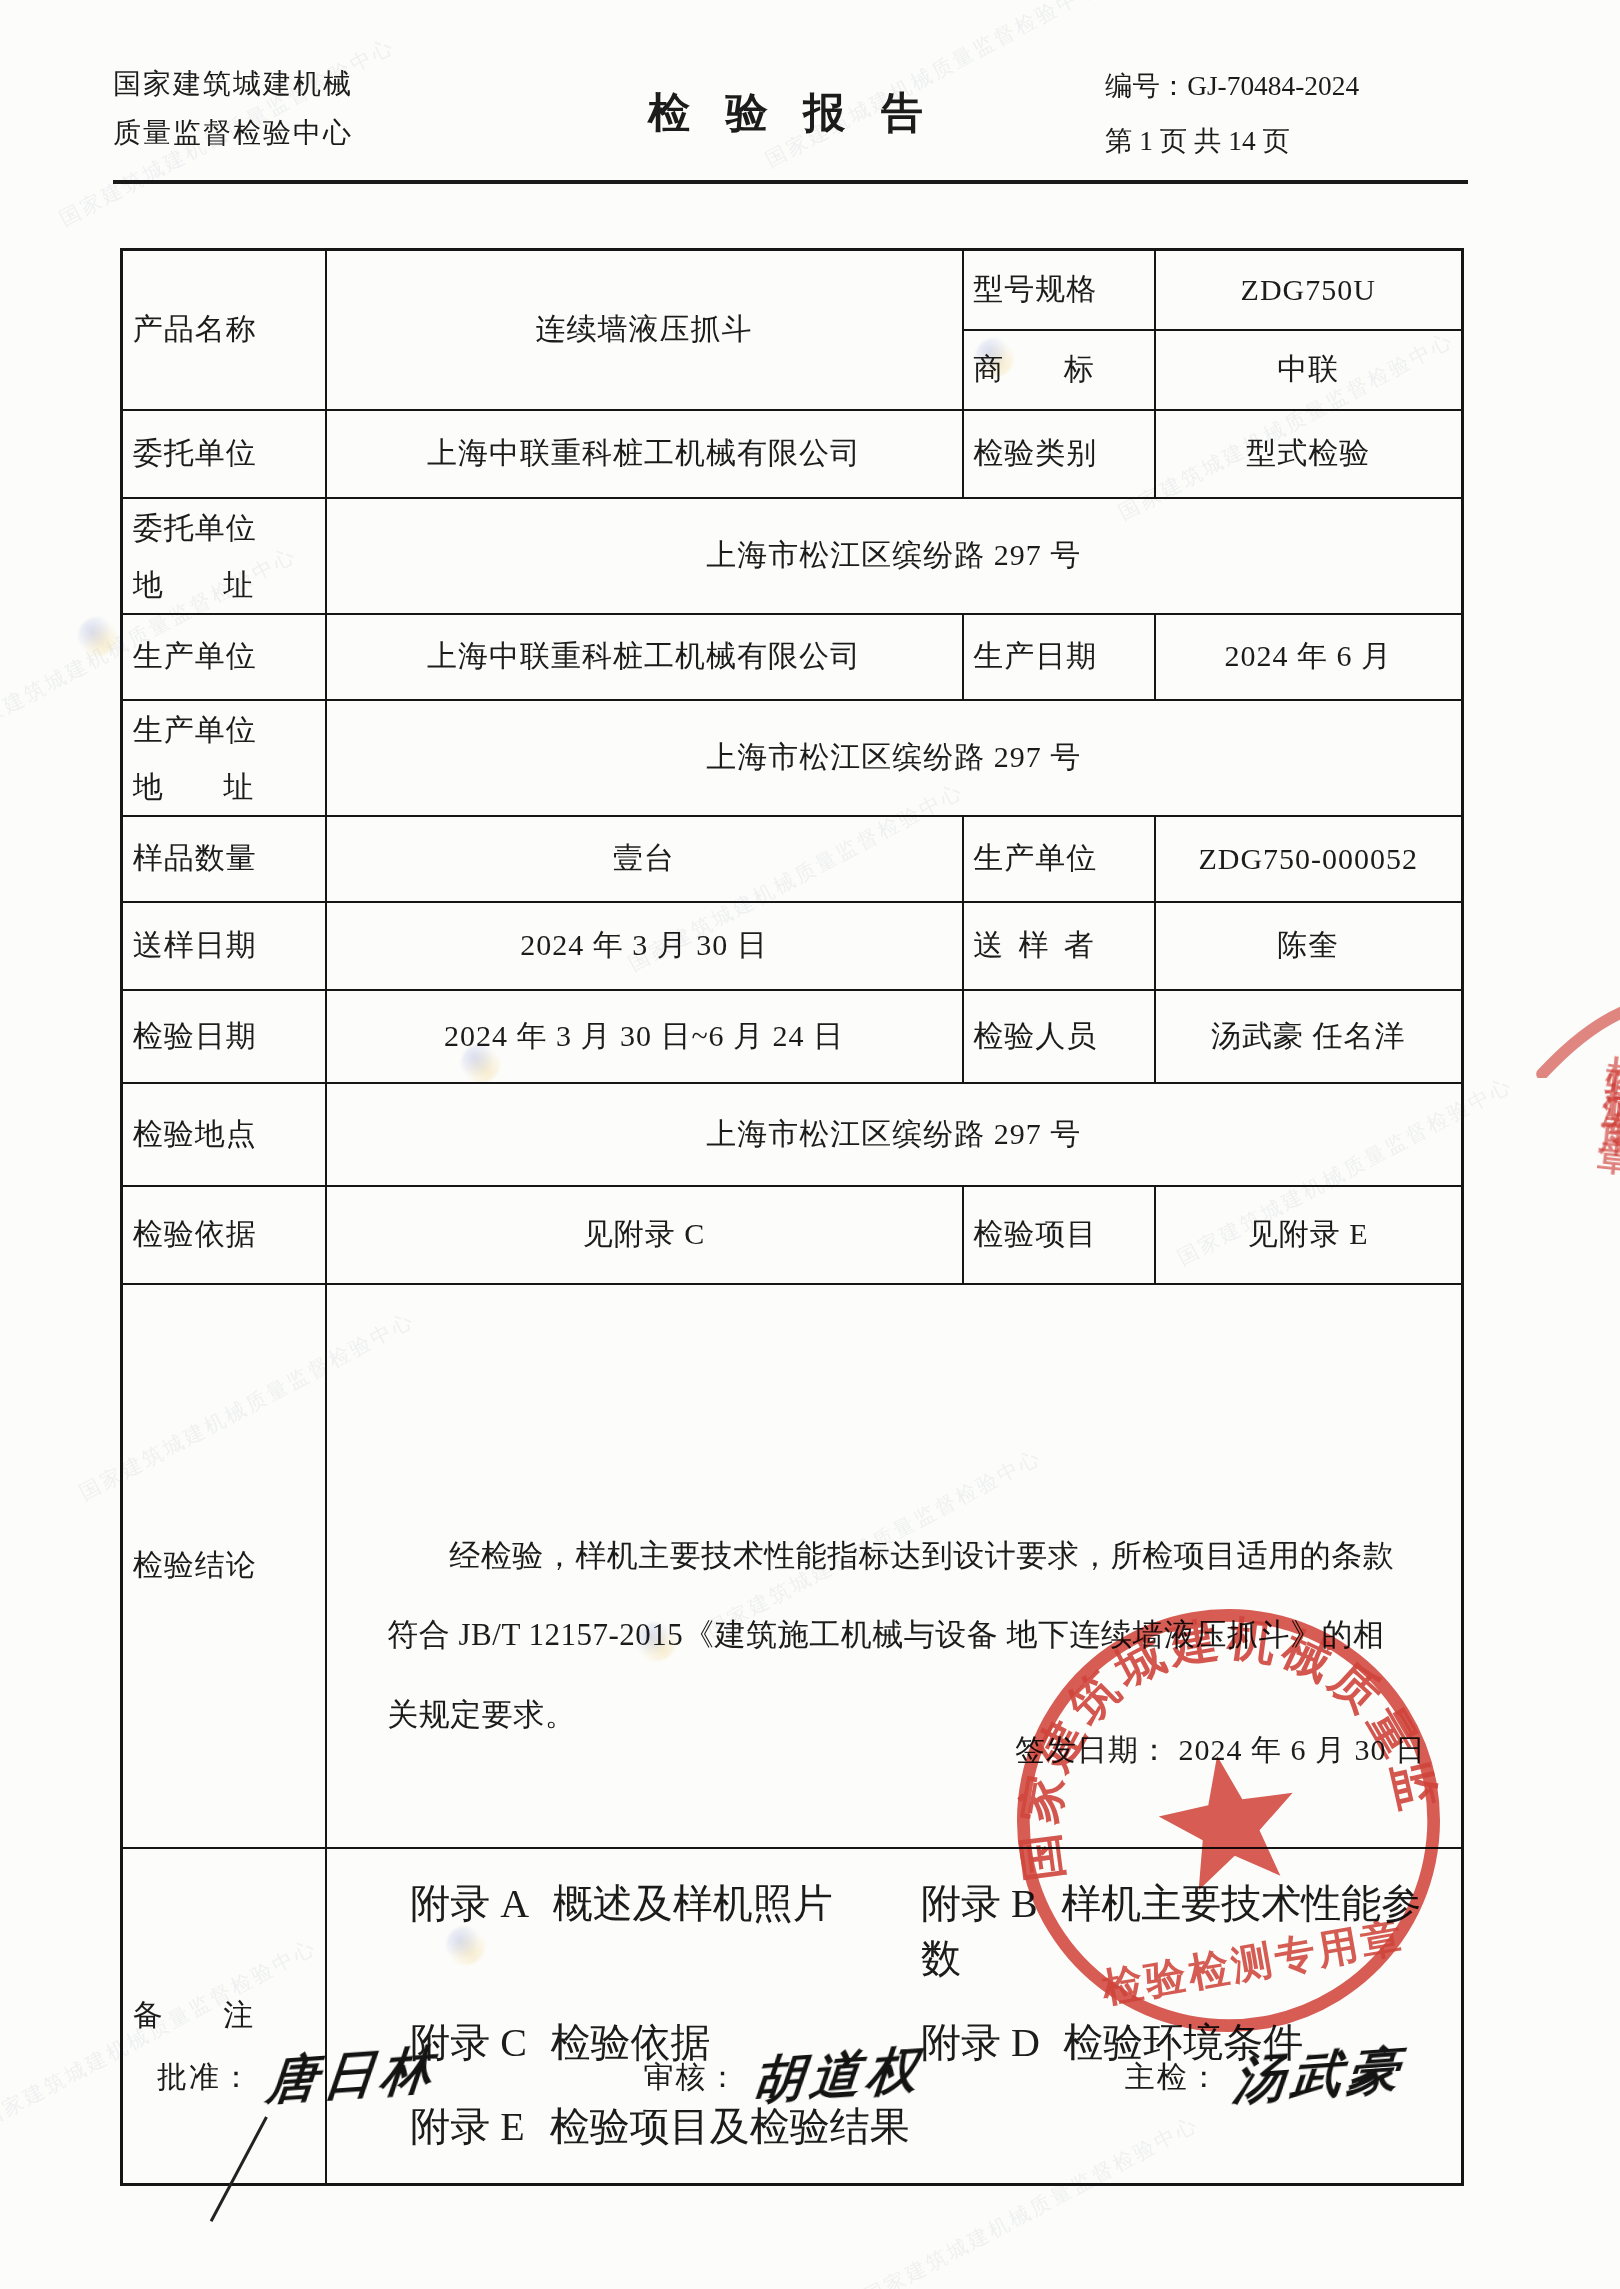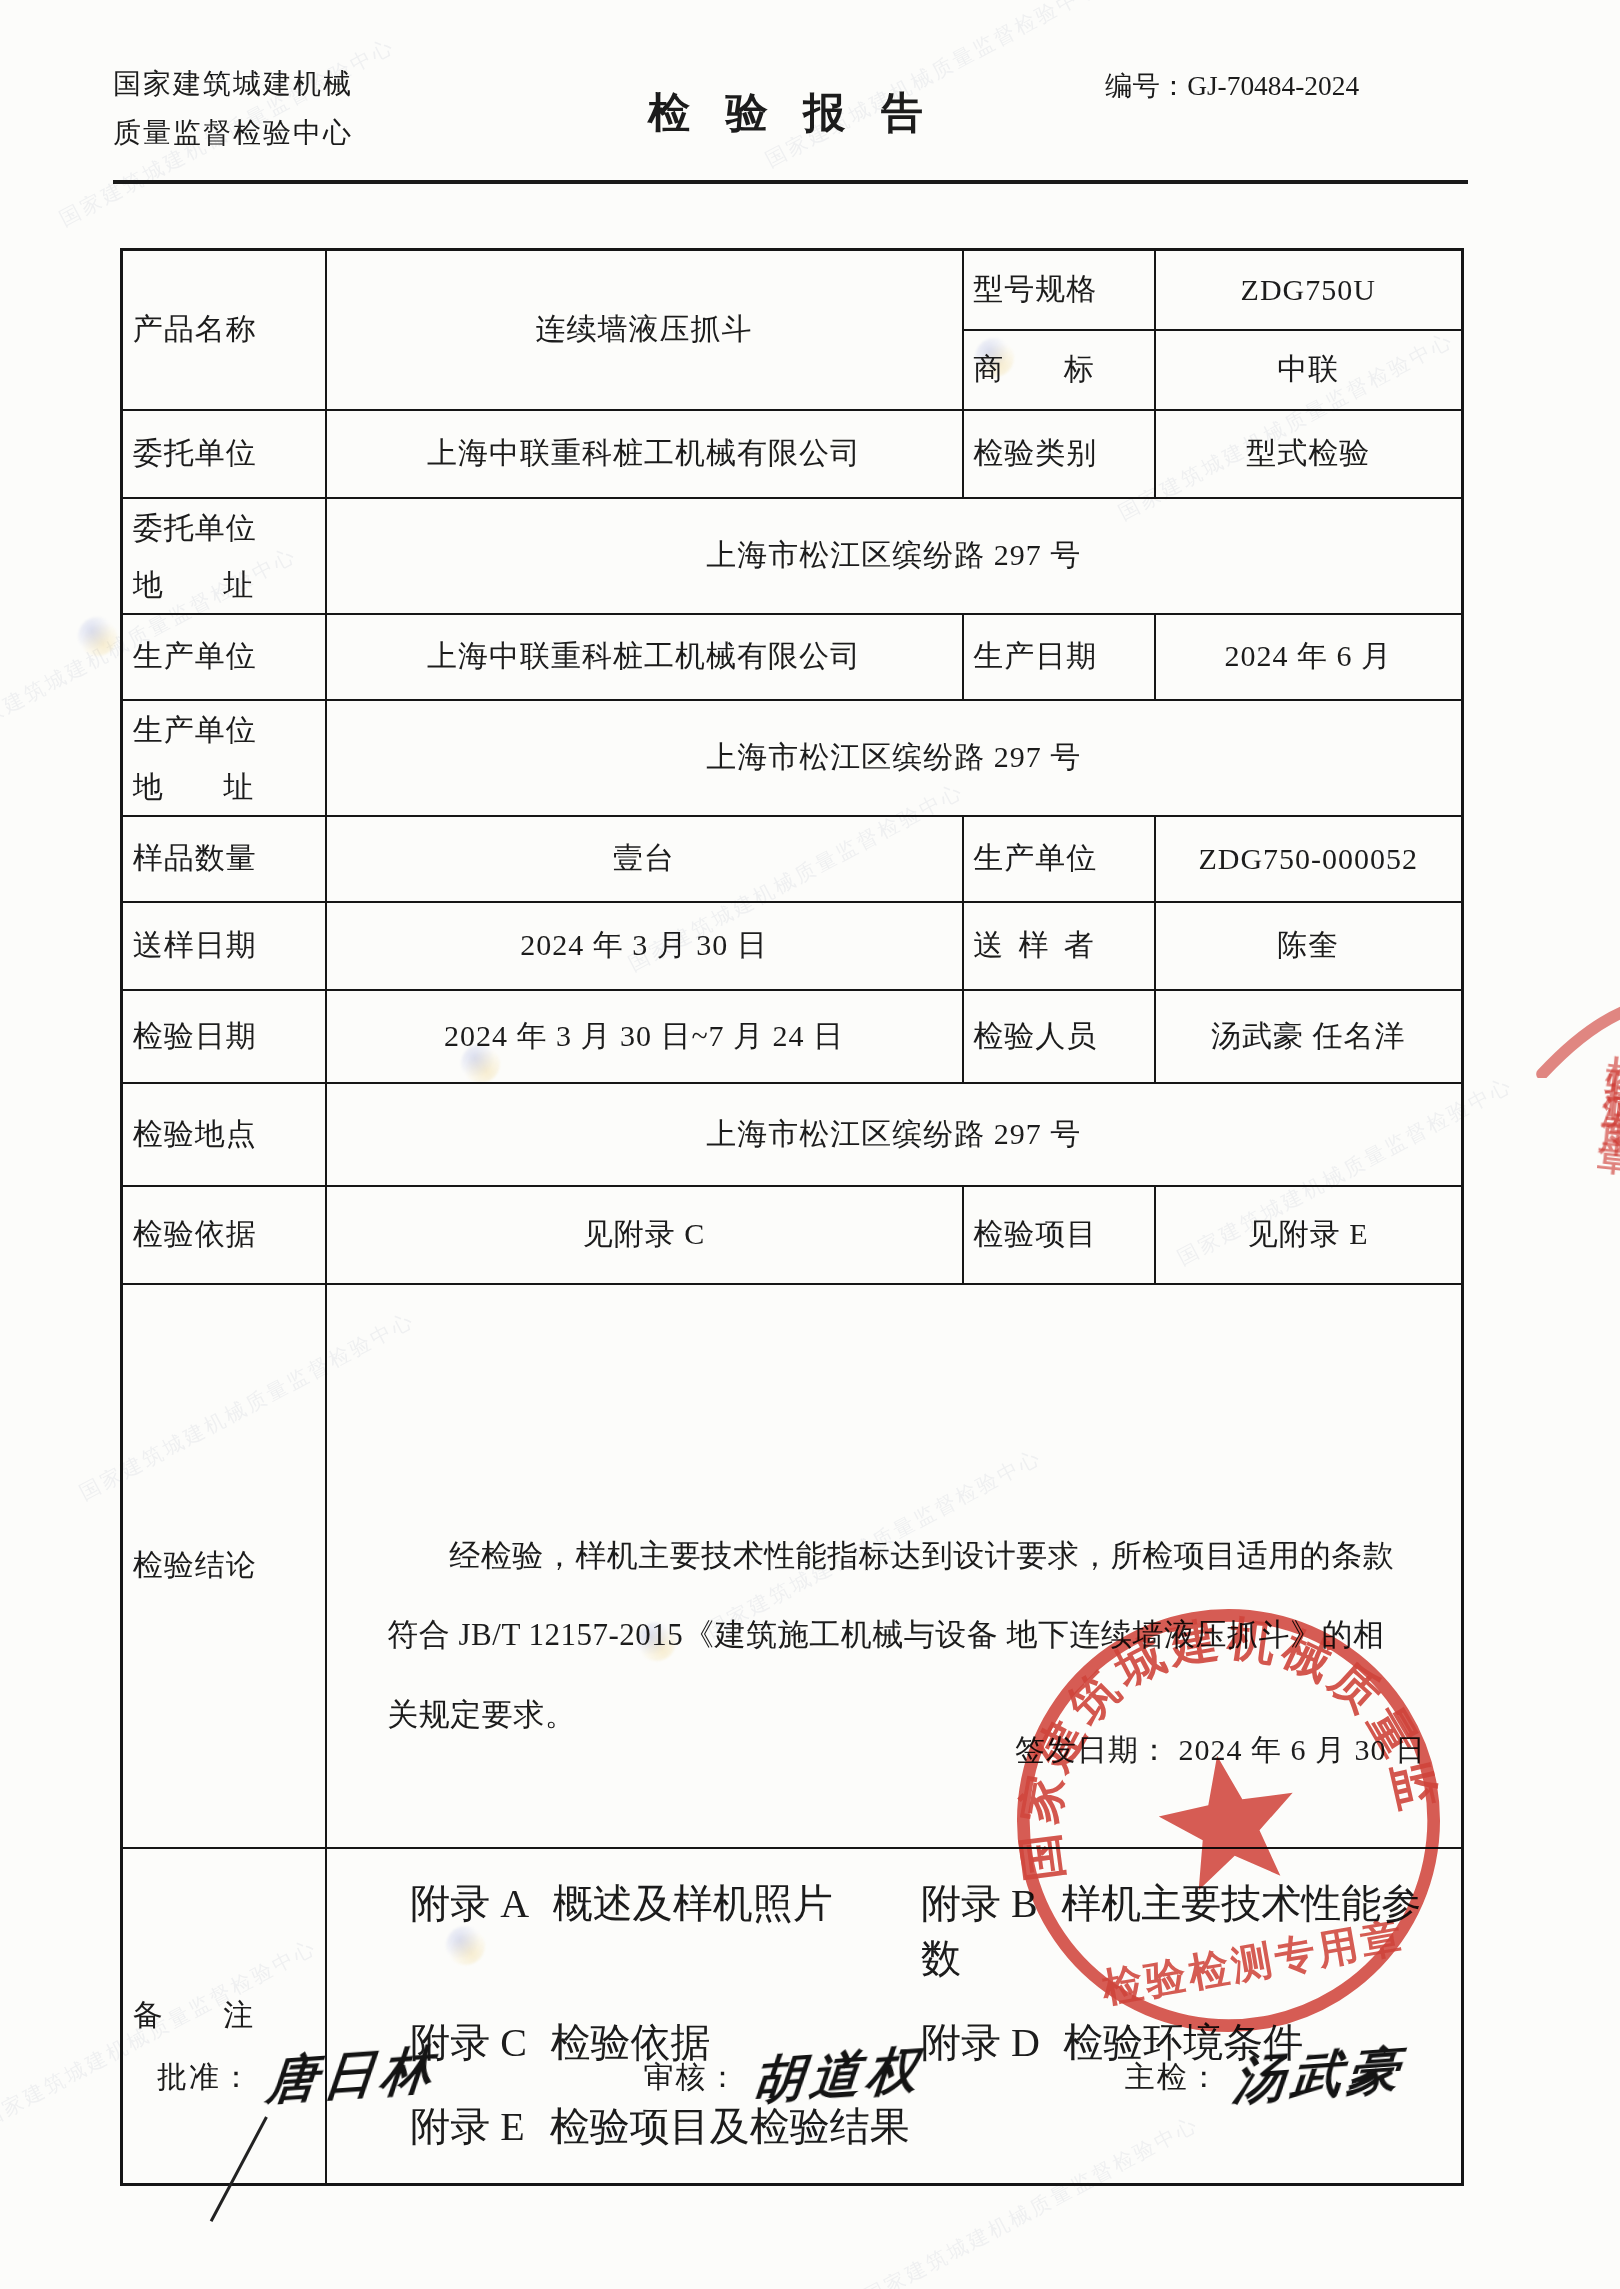--- a/index.html
+++ b/index.html
@@ -133,20 +133,21 @@
 
   <div class="header">
     <div class="hdr-row">
       <div class="hdr-org">
         <div>国家建筑城建机械</div>
         <div>质量监督检验中心</div>
       </div>
       <div class="hdr-title">检验报告</div>
       <div class="hdr-right">
         <div>编号：GJ-70484-2024</div>
+        <div>第 1 页 共 14 页</div>
       </div>
     </div>
   </div>
   <div class="hdr-rule"></div>
 
   <div class="tbl-wrap">
     <table class="rpt">
       <colgroup>
           <col style="width:204px">
           <col style="width:637px">
@@ -197,21 +198,21 @@
         <td class="val">ZDG750-000052</td>
       </tr>
       <tr style="height:88px">
         <td class="lbl">送样日期</td>
         <td class="val">2024 年 3 月 30 日</td>
         <td class="lbl"><span class="spread">送样者</span></td>
         <td class="val">陈奎</td>
       </tr>
       <tr style="height:93px">
         <td class="lbl">检验日期</td>
-        <td class="val">2024 年 3 月 30 日~7 月 24 日</td>
+        <td class="val">2024 年 3 月 30 日~6 月 24 日</td>
         <td class="lbl">检验人员</td>
         <td class="val">汤武豪  任名洋</td>
       </tr>
       <tr style="height:103px">
         <td class="lbl">检验地点</td>
         <td class="val" colspan="3">上海市松江区缤纷路 297 号</td>
       </tr>
       <tr style="height:98px">
         <td class="lbl">检验依据</td>
         <td class="val">见附录 C</td>

